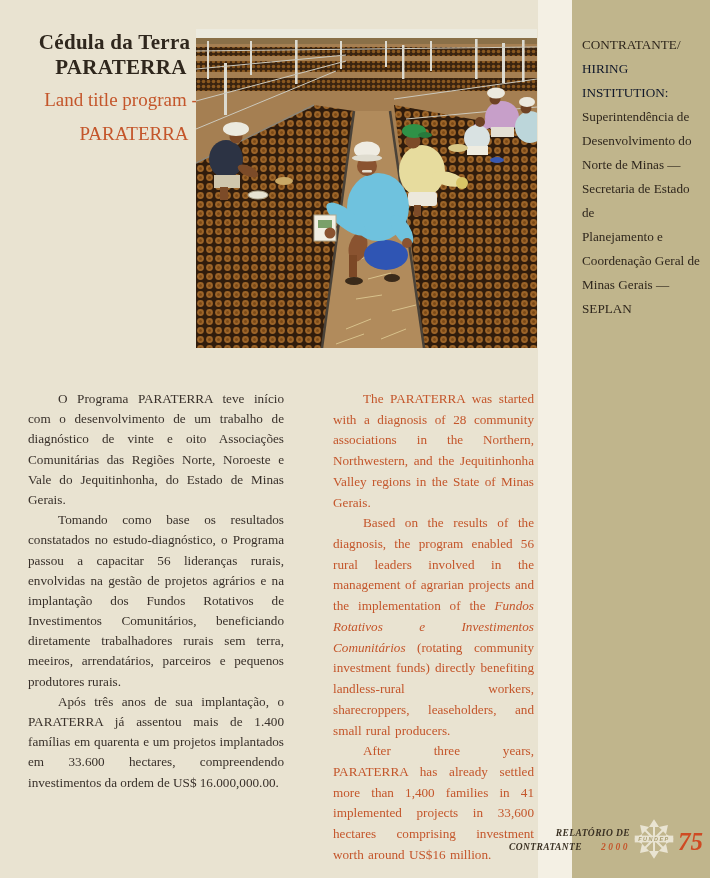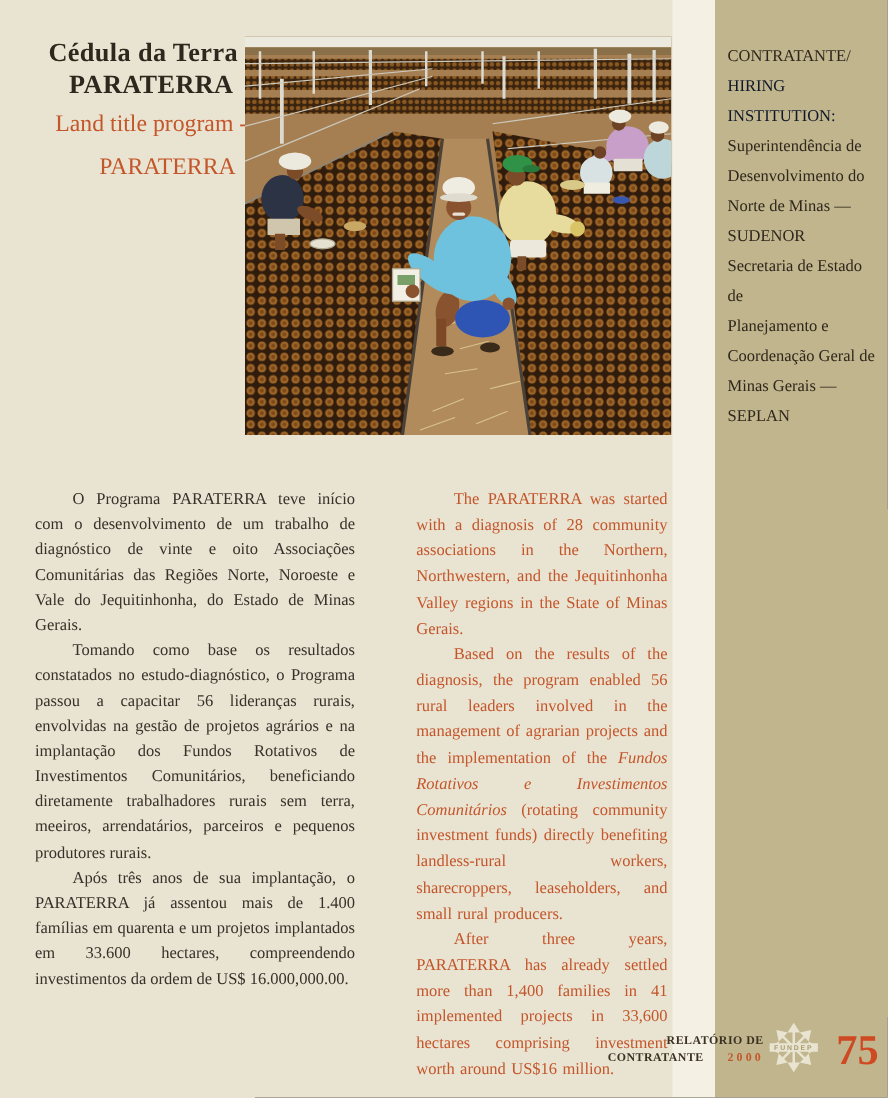--- a/index.html
+++ b/index.html
@@ -34,30 +34,30 @@
   .col-en em { font-style:italic; }
 
   
   .sidebar-text { padding:33px 9px 0 10px; font-size:13.2px; line-height:24px; color:#2f271d; }
   .sidebar-text .orange { color:#0f172a; }
   .sidebar-text div { white-space:normal; }
 
   
   .footer {
     position:absolute; right:2px; bottom:13px;
-    display:flex; align-items:center; justify-content:center;
+    display:flex; align-items:center; justify-content:center;font-style:italic;
   }
   .footer-text {
     text-align:right; font-size:9.5px; font-weight:bold; letter-spacing:.4px;
     line-height:1.45; color:#3a3123;
   }
   .footer-year { color:#c4562b; letter-spacing:2.5px; margin-left:19px; }
   .footer-logo { margin:0 1px 0 2px; }
   .page-number {
-    color:#cf4a23; font-size:34px; font-weight:bold; margin:0 5px 0 11px;
+    color:#cf4a23; font-size:25px; font-weight:bold; margin:0 5px 0 1px;
     line-height:1;
   }
 </style>
 </head>
 <body>
 
 <div class="page">
 
   <div class="main">
 
@@ -213,21 +213,20 @@
 
   <div class="gutter"></div>
 
   <aside class="sidebar">
     <div class="sidebar-text">
       <div>CONTRATANTE/</div>
       <div class="orange">HIRING INSTITUTION:</div>
       <div>Superintendência de</div>
       <div>Desenvolvimento do</div>
       <div>Norte de Minas —</div>
-      <div>SUDENOR</div>
       <div>Secretaria de Estado de</div>
       <div>Planejamento e</div>
       <div>Coordenação Geral de</div>
       <div>Minas Gerais — SEPLAN</div>
     </div>
 
     <div class="footer">
       <div class="footer-text">
         <div>RELATÓRIO DE</div>
         <div><span>CONTRATANTE</span><span class="footer-year">2000</span></div>

